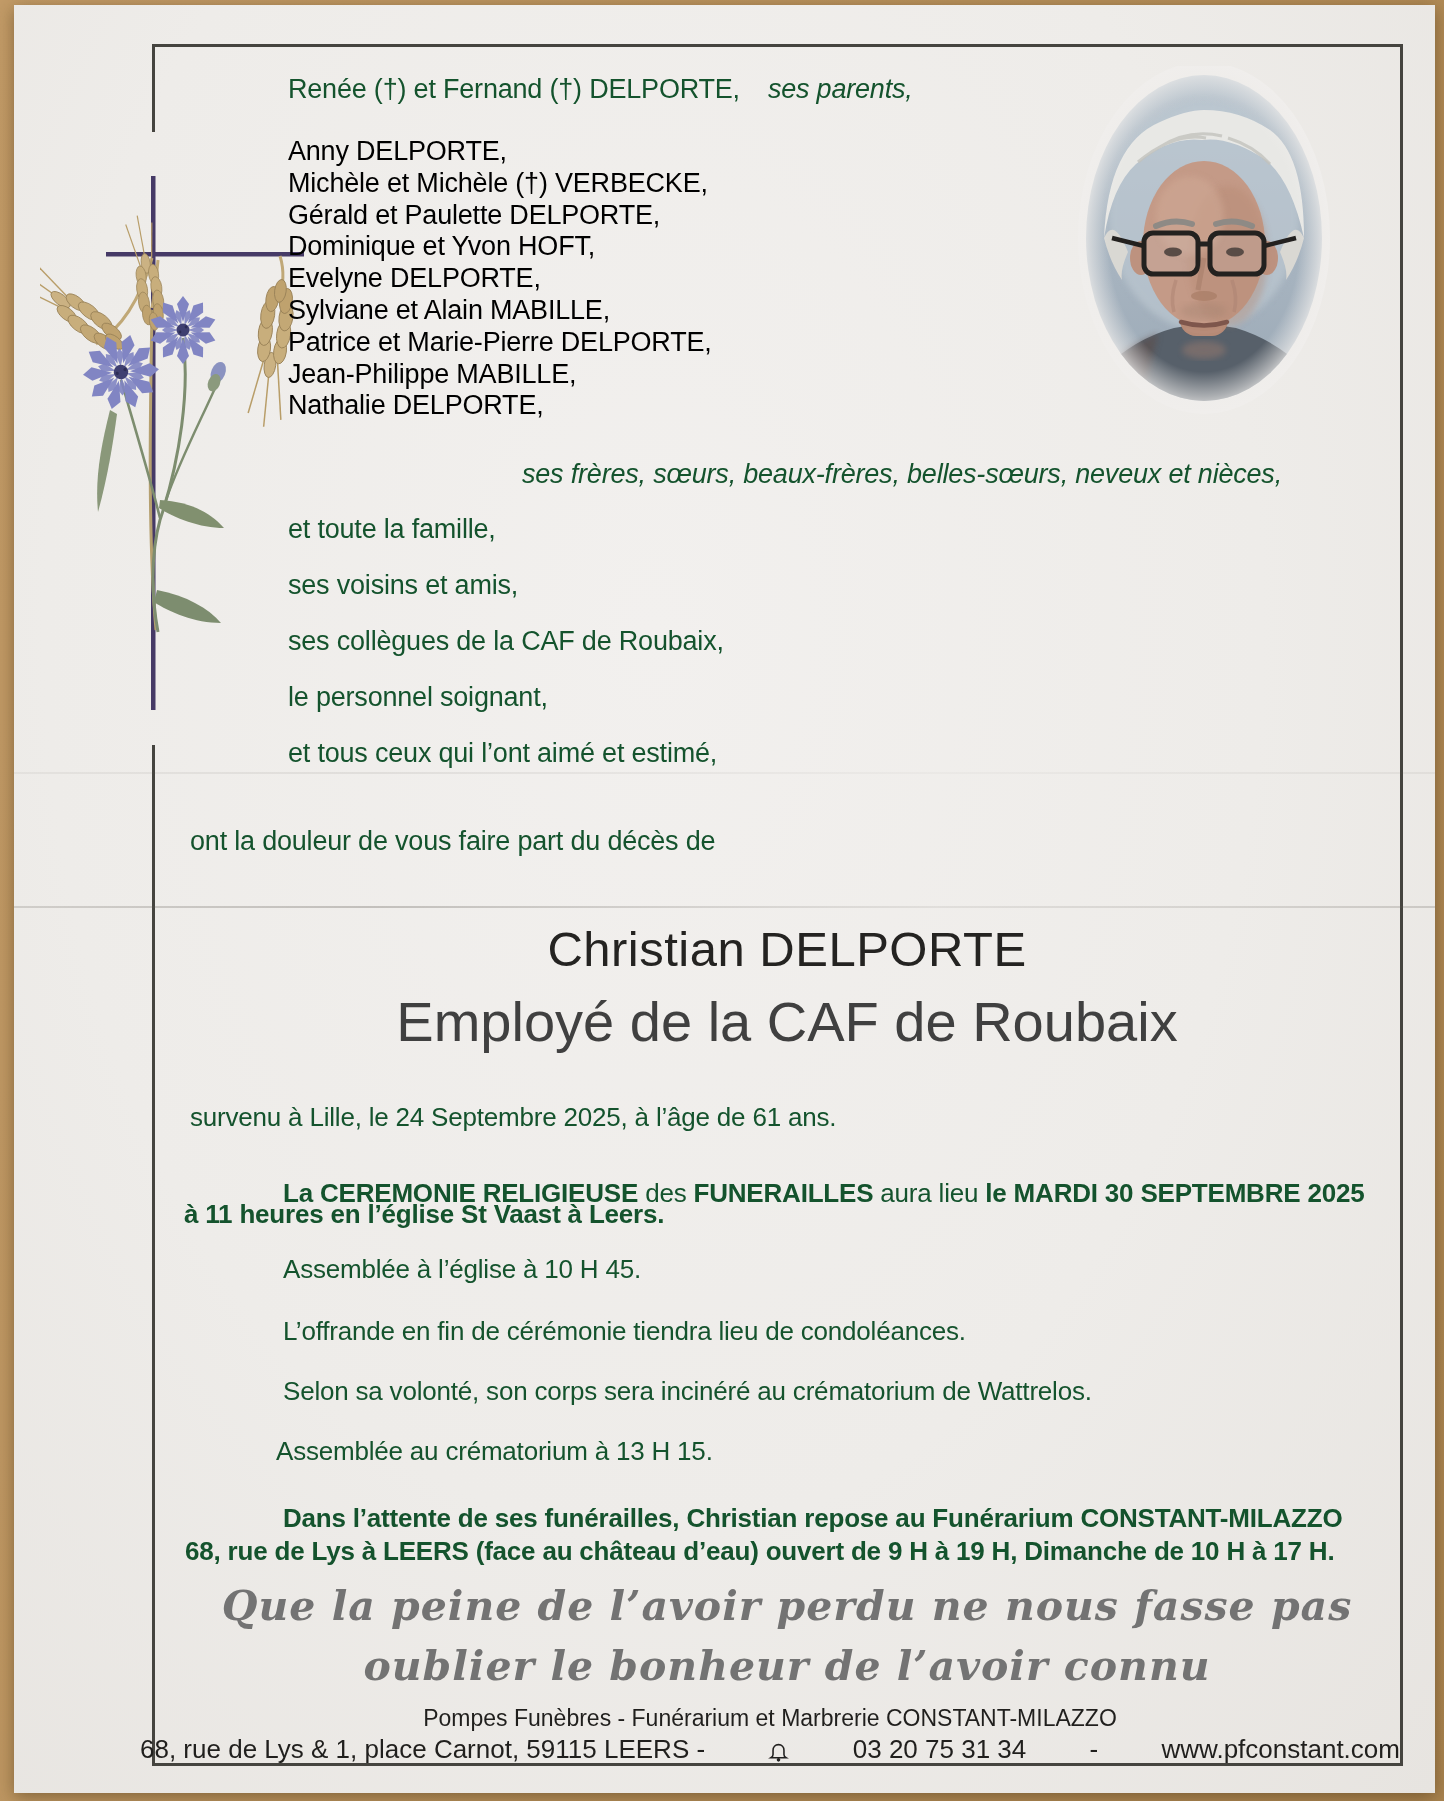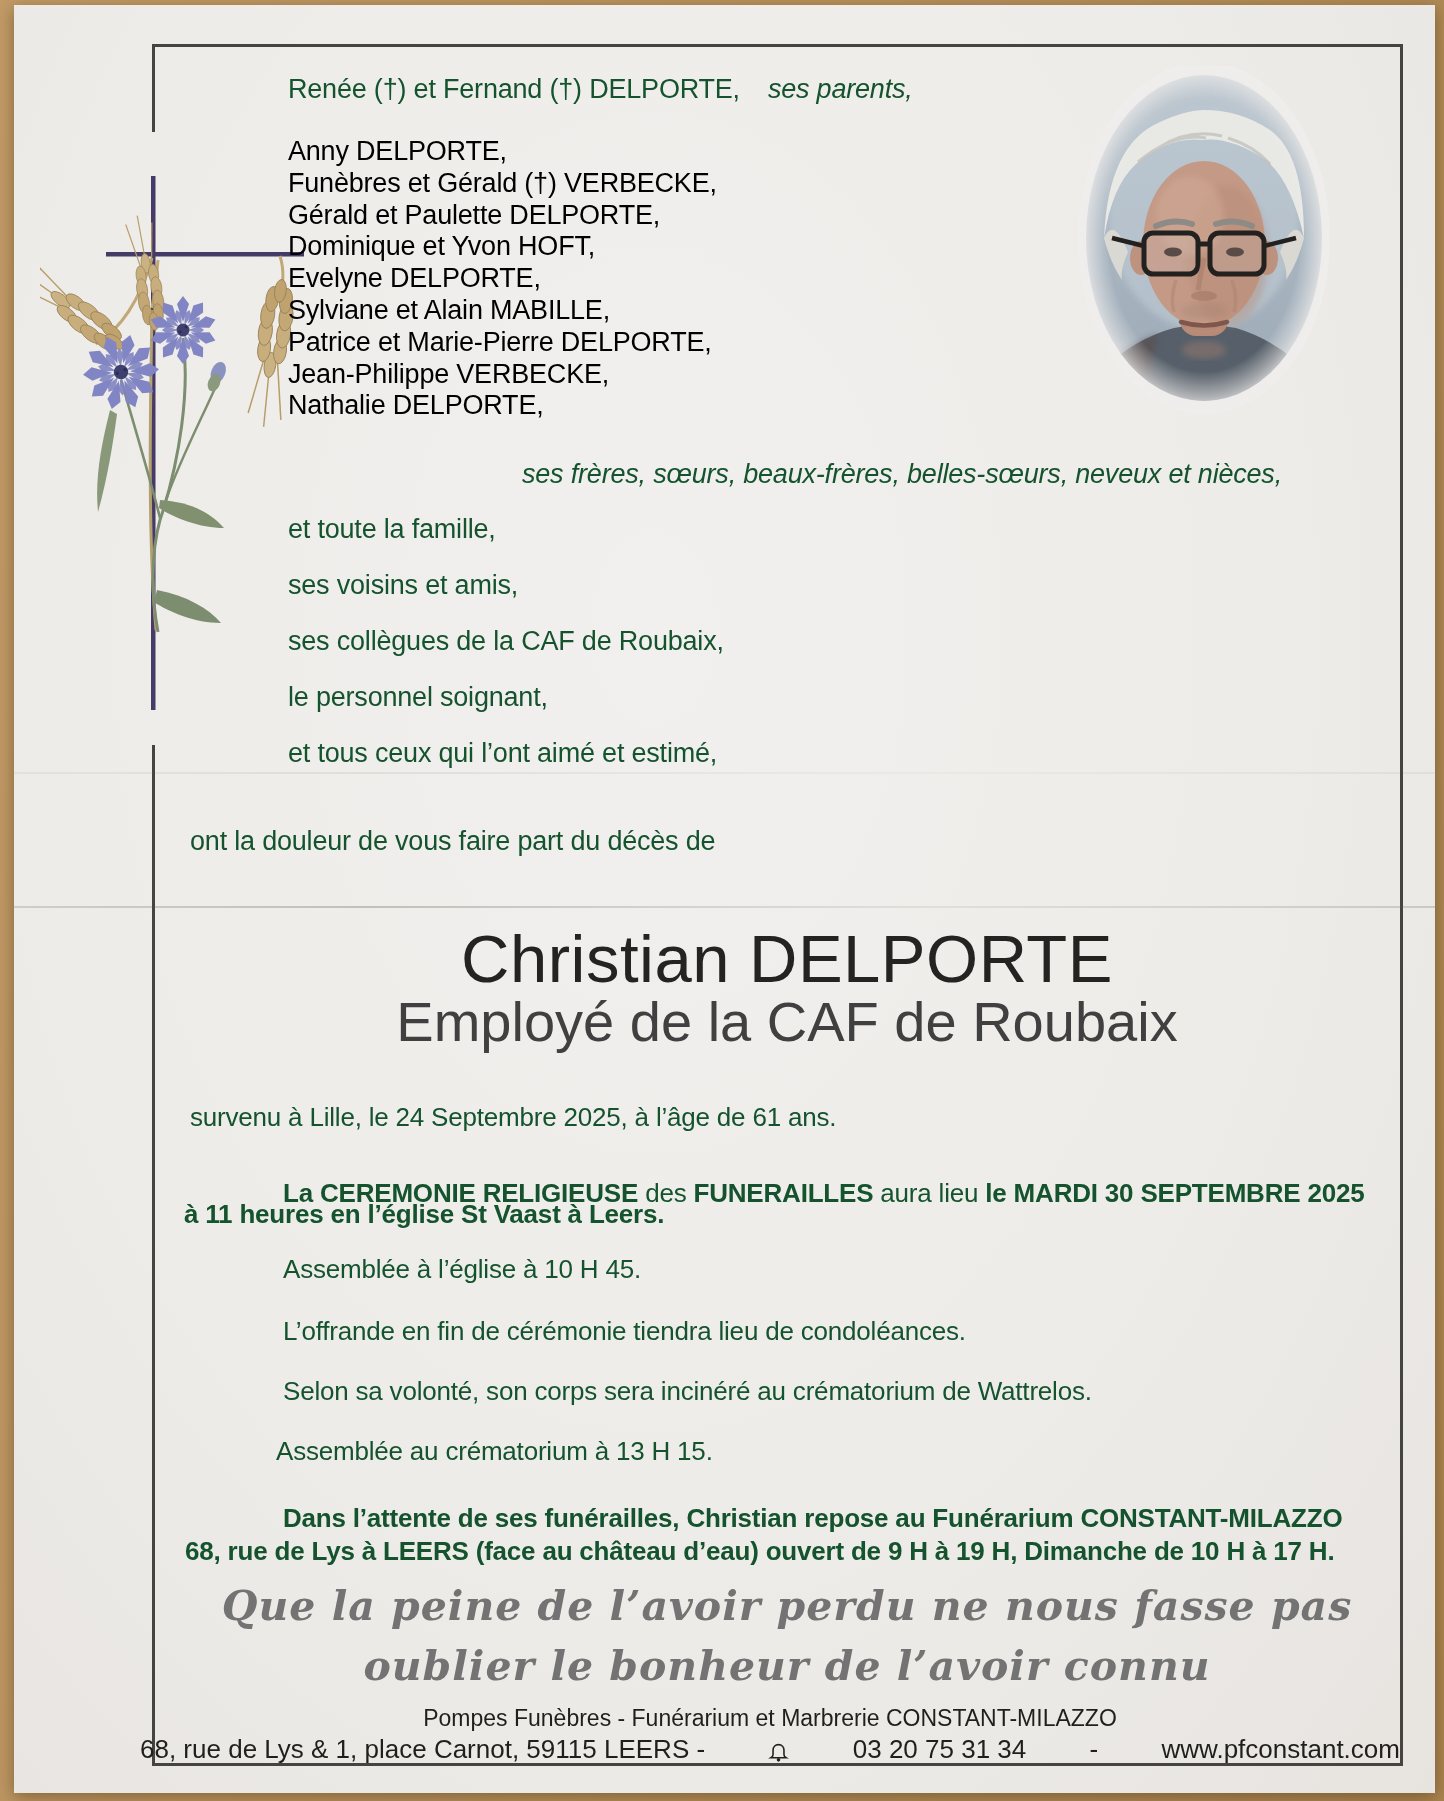--- a/index.html
+++ b/index.html
@@ -21,21 +21,21 @@
     position:absolute; left:14px; width:1421px; height:2px;
     background:linear-gradient(to right, rgba(90,85,78,.20), rgba(90,85,78,.30) 25%, rgba(90,85,78,.10) 65%, rgba(90,85,78,.22));
   }
   .crease2 { opacity:.35; }
   .txt { position:absolute; font-size:27px; letter-spacing:-0.2px; white-space:nowrap; color:#14532d; }
   .small { font-size:26px; }
   .it { font-style:italic; }
   .b  { font-weight:bold; }
   .names { position:absolute; left:288px; top:136px; font-size:27px; letter-spacing:-0.2px; line-height:31.8px; color:#000000; }
   .center-line { position:absolute; left:152px; width:1270px; text-align:center; white-space:nowrap; }
-  .title { font-size:67px; line-height:1; color:#242321; letter-spacing:0.5px; }
+  .title { font-size:49px; line-height:1; color:#242321; letter-spacing:0.5px; }
   .subtitle { font-size:56px; line-height:1; color:#404040; }
   .script {
     font-family:"DejaVu Serif", serif; font-style:italic; font-weight:bold;
     font-size:41px; line-height:1; letter-spacing:1px; color:#737373;
   }
   .footer-line { position:absolute; left:140px; width:1260px; text-align:center; white-space:nowrap; font-size:23px; color:#201f1d; }
   .footer2 { display:flex; justify-content:space-between; align-items:center; gap:8px; font-size:26px; }
   .bell { display:inline-block; width:21px; height:21px; }
 </style>
 </head>
@@ -189,27 +189,27 @@
   </g>
   <ellipse cx="126" cy="172" rx="126" ry="176" fill="url(#fade)"></ellipse>
 </svg>
 
 <div class="txt" style="left:288px; top:74px;">
   <span>Renée (†) et Fernand (†) DELPORTE,</span><span class="it" style="margin-left:28px;">ses parents,</span>
 </div>
 
 <div class="names">
   <div>Anny DELPORTE,</div>
-  <div>Funèbres et Gérald (†) VERBECKE,</div>
+  <div>Michèle et Michèle (†) VERBECKE,</div>
   <div>Gérald et Paulette DELPORTE,</div>
   <div>Dominique et Yvon HOFT,</div>
   <div>Evelyne DELPORTE,</div>
   <div>Sylviane et Alain MABILLE,</div>
   <div>Patrice et Marie-Pierre DELPORTE,</div>
-  <div>Jean-Philippe VERBECKE,</div>
+  <div>Jean-Philippe MABILLE,</div>
   <div>Nathalie DELPORTE,</div>
 </div>
 
 <div class="txt it" style="left:522px; top:459px;">ses frères, sœurs, beaux-frères, belles-sœurs, neveux et nièces,</div>
 
 <div class="txt" style="left:288px; top:514px;">et toute la famille,</div>
 <div class="txt" style="left:288px; top:570px;">ses voisins et amis,</div>
 <div class="txt" style="left:288px; top:626px;">ses collègues de la CAF de Roubaix,</div>
 <div class="txt" style="left:288px; top:682px;">le personnel soignant,</div>
 <div class="txt" style="left:288px; top:738px;">et tous ceux qui l’ont aimé et estimé,</div>

